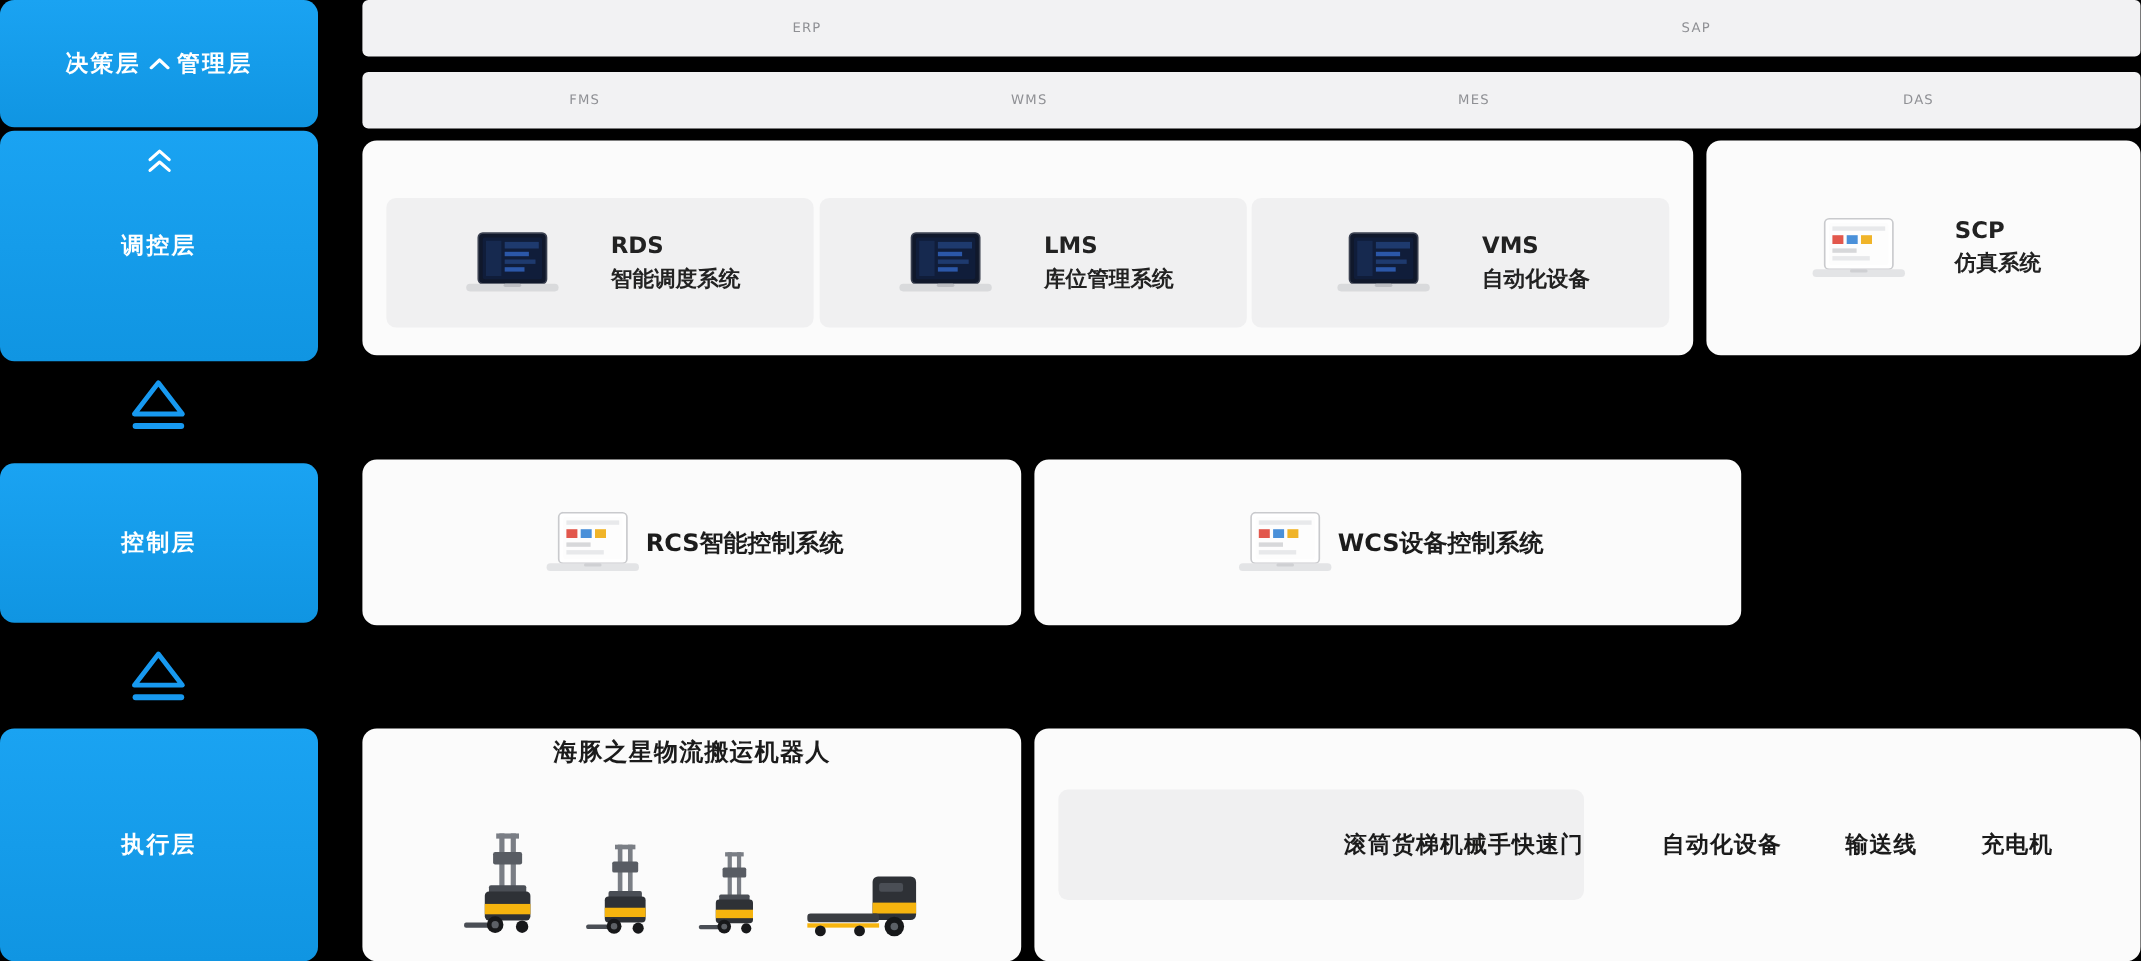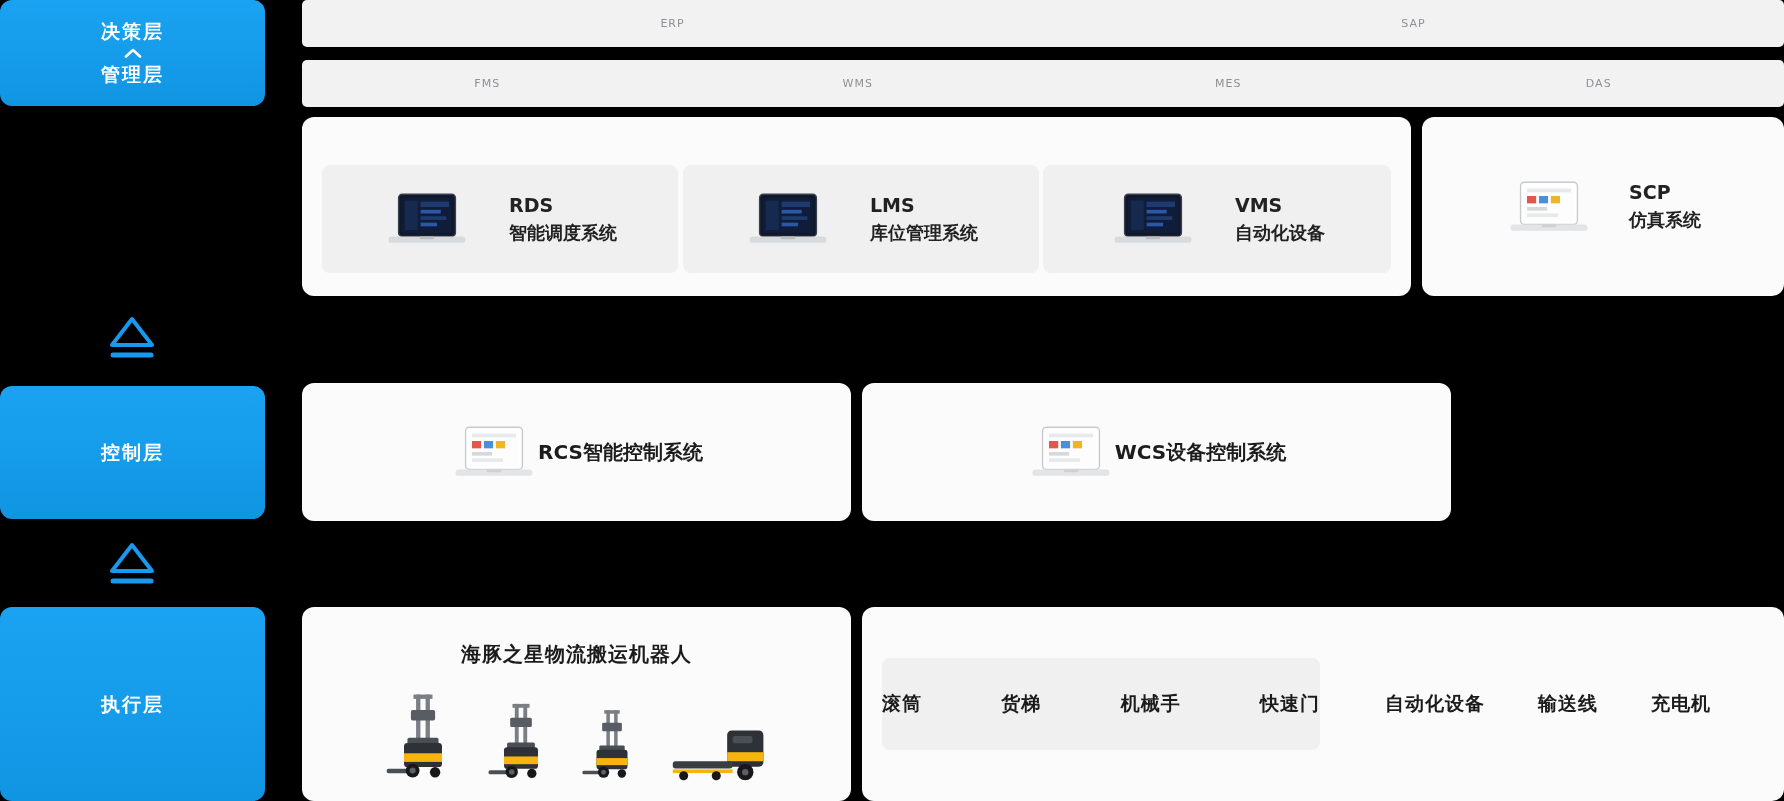--- a/index.html
+++ b/index.html
@@ -4,21 +4,21 @@
 <title>Diagram</title>
 <style>
   *{margin:0;padding:0;box-sizing:border-box}
   html,body{background:#000}
   body{font-family:"DejaVu Sans","Liberation Sans",sans-serif;-webkit-font-smoothing:antialiased}
   .stage{position:relative;width:1784px;height:801px;background:#000;overflow:hidden}
 
   
   .layer-box{position:absolute;left:0;width:265px;border-radius:12px;
     background:linear-gradient(180deg,var(--layer_blue_light,#1aa3f2),var(--layer_blue,#1095e2));
-    display:flex;flex-direction:column;align-items:center;justify-content:center;color:#fff}
+    display:flex;flex-direction:row;align-items:center;justify-content:center;color:#fff}
   .box-decision{top:0;height:106px;gap:5px}
   .box-dispatch{top:109px;height:192px}
   .box-control{top:386px;height:133px}
   .box-execution{top:607px;height:194px}
   .layer-label{font-size:19px;font-weight:600;letter-spacing:2px;color:#fff;line-height:1.2}
   .chev-white{stroke:#fff;stroke-width:2.6;fill:none;stroke-linecap:round;stroke-linejoin:round}
   .chev-top{position:absolute;top:15px;left:50%;transform:translateX(-50%)}
   .up-arrow{position:absolute;left:109px;width:46px;height:44px}
   .up-arrow .tri{fill:none;stroke:var(--arrow_blue,#1799f0);stroke-width:4;stroke-linejoin:round}
   .up-arrow .base{stroke:var(--arrow_blue,#1799f0);stroke-width:5;stroke-linecap:round}
@@ -53,27 +53,27 @@
   .control-label{font-size:20px;font-weight:700;color:#1c1c1c}
 
   .down-arrow{position:absolute;width:78px;height:66px}
   .da-1{left:539px;top:307px}
   .da-2{left:1099px;top:307px}
   .da-3{left:539px;top:537px}
   .da-4{left:1099px;top:537px}
 
   
   .robots-panel{left:302px;top:607px;width:549px;height:194px}
-  .robots-title{text-align:center;padding-top:34px;font-size:20px;font-weight:700;color:#1b1b1b;letter-spacing:1px}
+  .robots-title{text-align:center;padding-top:6px;font-size:20px;font-weight:700;color:#1b1b1b;letter-spacing:1px}
   .robots-row{position:absolute;left:0;right:0;bottom:18px;display:flex;justify-content:center;align-items:flex-end;gap:26px}
   .robots-row svg{display:block}
 
   .devices-panel{left:862px;top:607px;width:922px;height:194px}
   .devices-inner{position:absolute;left:20px;top:51px;width:438px;height:92px;background:var(--card_bg,#f0f0f1);
-    border-radius:8px;display:flex;align-items:center;justify-content:space-between}
+    border-radius:8px;display:flex;align-items:center;justify-content:flex-end}
   .devices-outer{position:absolute;left:470px;width:432px;top:51px;height:92px;
     display:flex;align-items:center;justify-content:space-evenly}
   .device-label{font-size:19px;font-weight:700;color:#1b1b1b;letter-spacing:1px}
 </style>
 </head>
 <body>
 
 <svg width="0" height="0" style="position:absolute" aria-hidden="true">
   <defs>
     <g id="laptop-dark">
@@ -133,20 +133,27 @@
 <div class="stage">
 
   <div class="layer-box box-decision">
     <div class="layer-label">决策层</div>
     <svg class="chev-white" width="20" height="10" viewBox="0 0 20 10">
       <polyline points="3,8.5 10,2 17,8.5"></polyline>
     </svg>
     <div class="layer-label">管理层</div>
   </div>
 
+  <div class="layer-box box-dispatch">
+    <svg class="chev-white chev-top" width="22" height="20" viewBox="0 0 22 20">
+      <polyline points="3,9 11,2 19,9"></polyline>
+      <polyline points="3,18 11,11 19,18"></polyline>
+    </svg>
+    <div class="layer-label">调控层</div>
+  </div>
 
   <svg class="up-arrow up-arrow-1" viewBox="0 0 46 44">
     <polygon class="tri" points="23,3 43,29 3,29"></polygon>
     <line class="base" x1="4" y1="39" x2="42" y2="39"></line>
   </svg>
 
   <div class="layer-box box-control">
     <div class="layer-label">控制层</div>
   </div>
 

